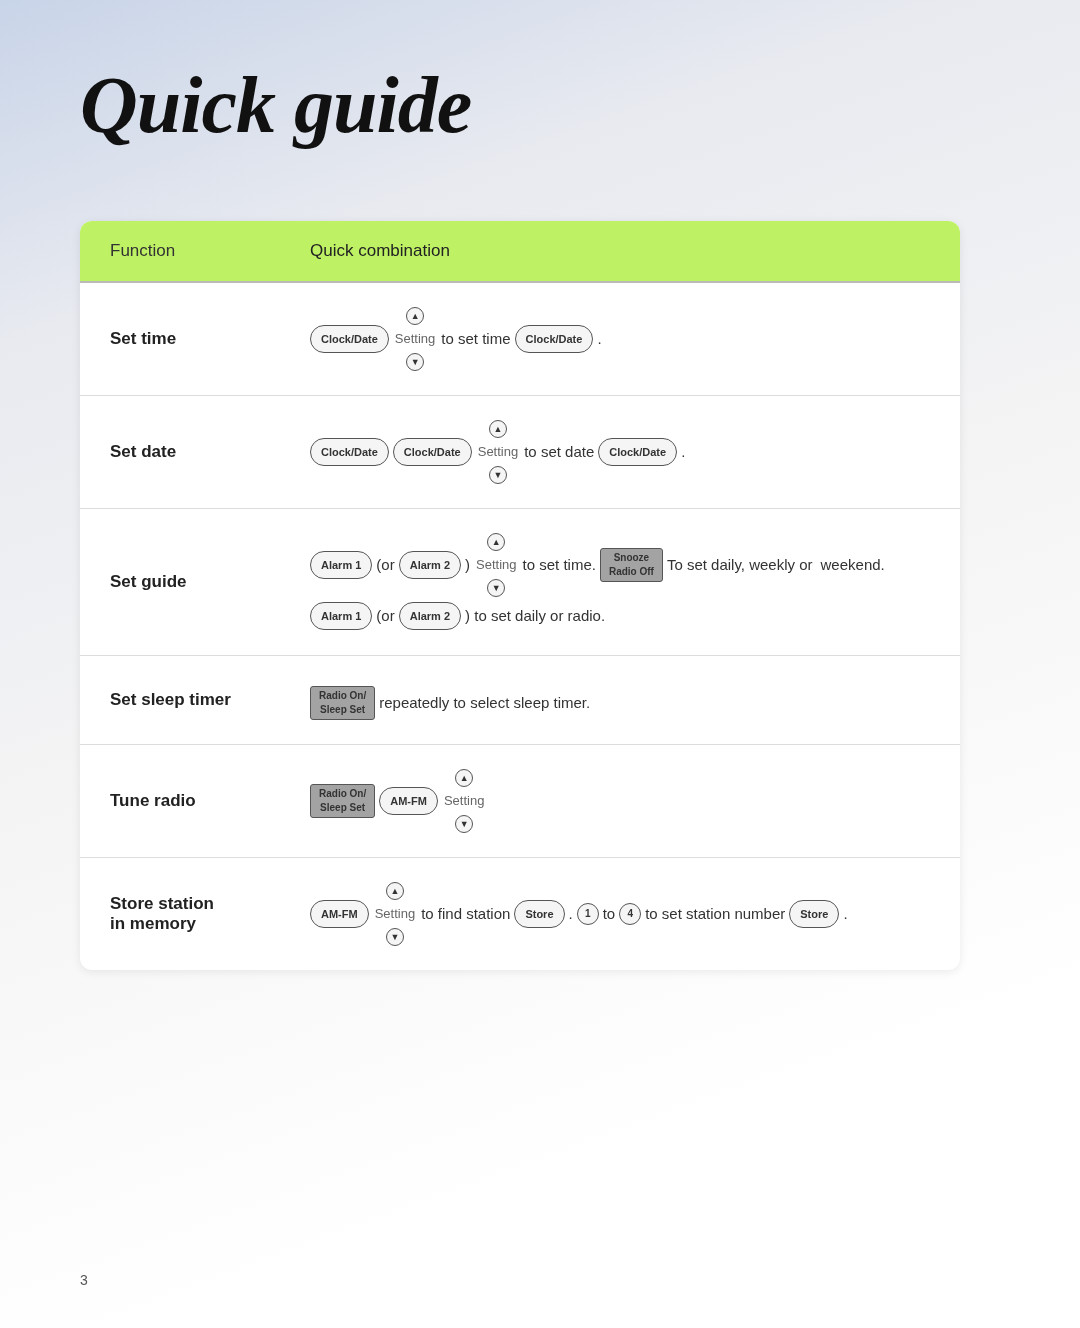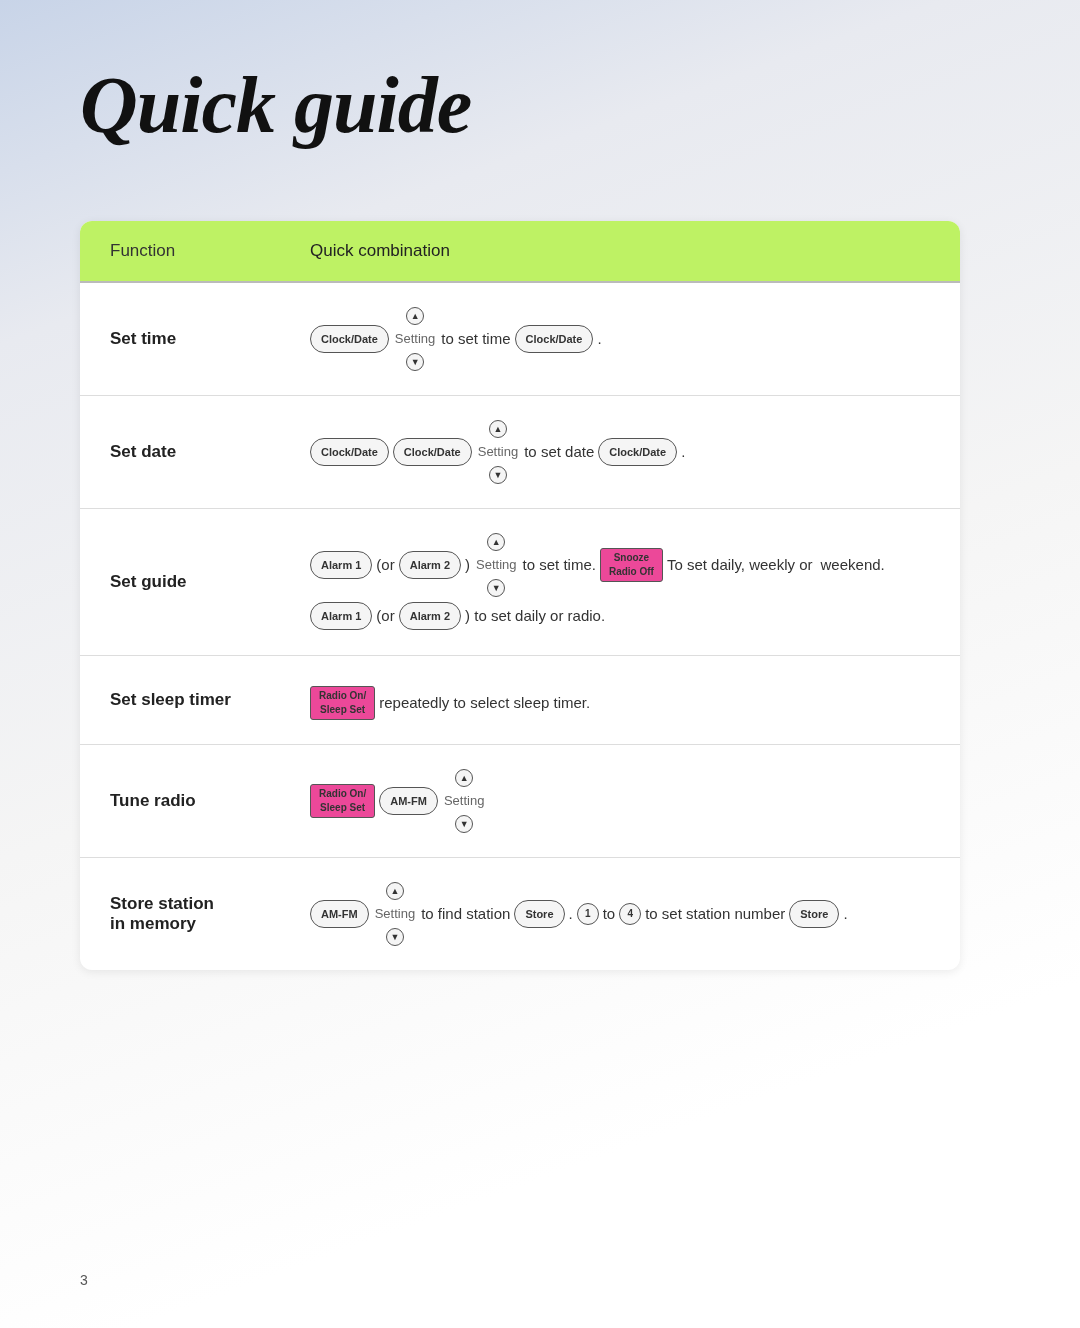--- a/index.html
+++ b/index.html
@@ -98,21 +98,21 @@
     }
 
     .btn-rect {
       display: inline-block;
       border: 1.5px solid #555;
       border-radius: 3px;
       padding: 2px 8px;
       font-size: 10px;
       font-weight: 700;
       color: #333;
-      background: #ec4899;
+      background: #a3a3a3;
       white-space: nowrap;
       vertical-align: middle;
       line-height: 1.4;
       text-align: center;
     }
 
     .btn-circle {
       display: inline-block;
       border: 1.5px solid #555;
       border-radius: 50%;

